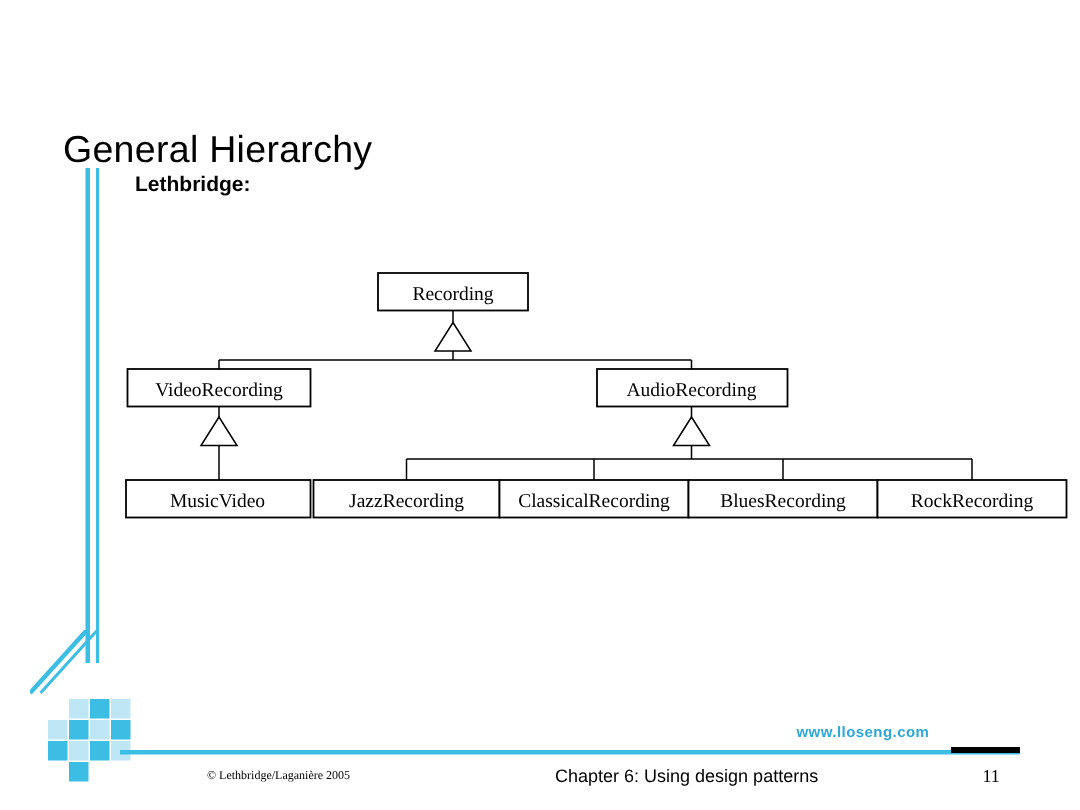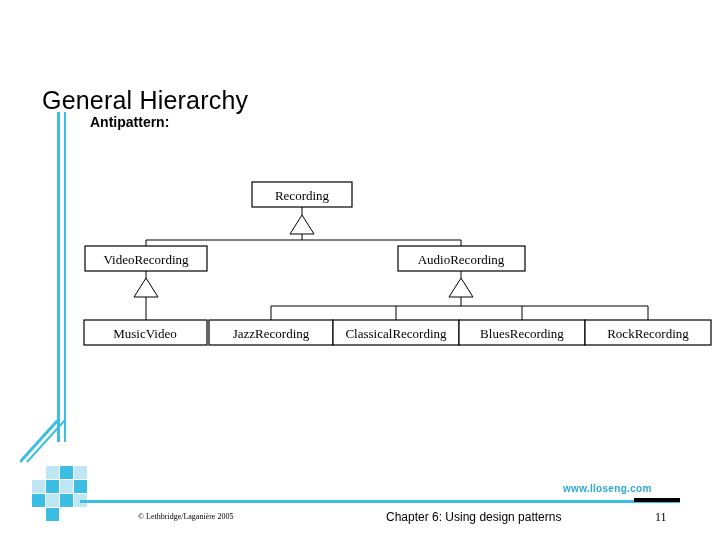--- a/index.html
+++ b/index.html
@@ -98,54 +98,53 @@
   }
   #site-url {
     position: absolute;
     left: 531px;
     top: 483px;
     font-size: 10px;
     font-weight: bold;
     color: #2ea8d5;
     font-family: "Liberation Sans", sans-serif;
     letter-spacing: 0.3px;
-    margin-left: 32px;
   }
   #footer-copyright {
     position: absolute;
     left: 138px;
     top: 512px;
     font-size: 8px;
     color: #000000;
     font-family: "Liberation Serif", serif;
     text-align: center;
   }
   #footer-center {
     position: absolute;
-    left: 386px;
+    left: 370px;
     top: 510px;
     font-size: 12px;
     color: #000000;
     font-family: "Liberation Sans", sans-serif;
   }
   #footer-page {
     position: absolute;
     left: 655px;
     top: 510px;
     font-size: 12px;
     color: #000000;
     font-family: Liberation Serif, serif;
   }
 </style>
 </head>
 <body>
 
 <div id="slide-title">General Hierarchy</div>
 
-<div id="antipattern-label">Antipattern:</div>
+<div id="antipattern-label">Lethbridge:</div>
 
 <div class="deco-line" id="deco-vert-outer"></div>
 <div class="deco-line" id="deco-vert-inner"></div>
 
 <div id="deco-diag-wrap">
   <svg width="120" height="110" viewBox="0 0 120 110" xmlns="http://www.w3.org/2000/svg">
     <g stroke="#3bbde4" stroke-width="3" fill="none">
       <line x1="38" y1="0" x2="0" y2="42"></line>
     </g>
     <g stroke="#3bbde4" stroke-width="2" fill="none">

